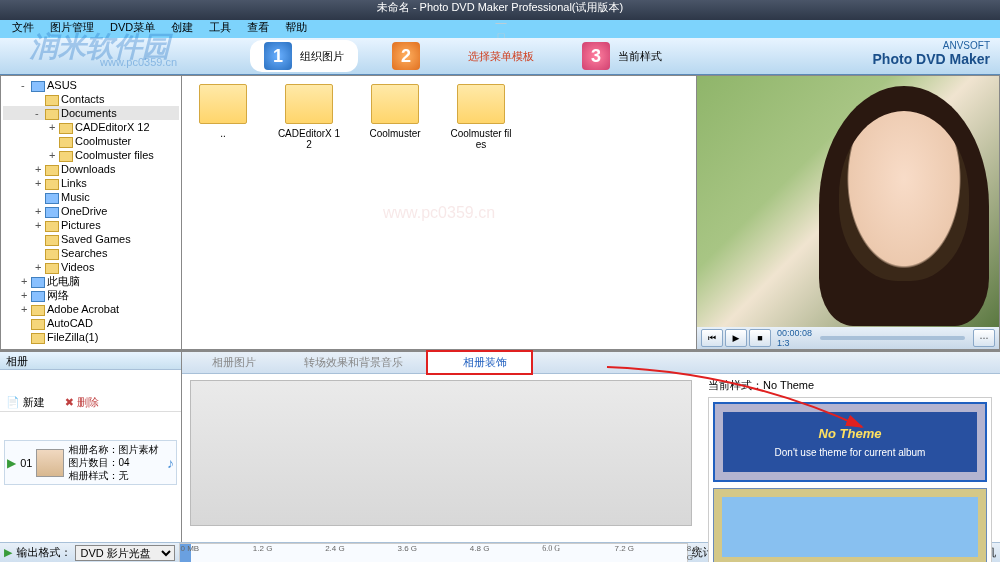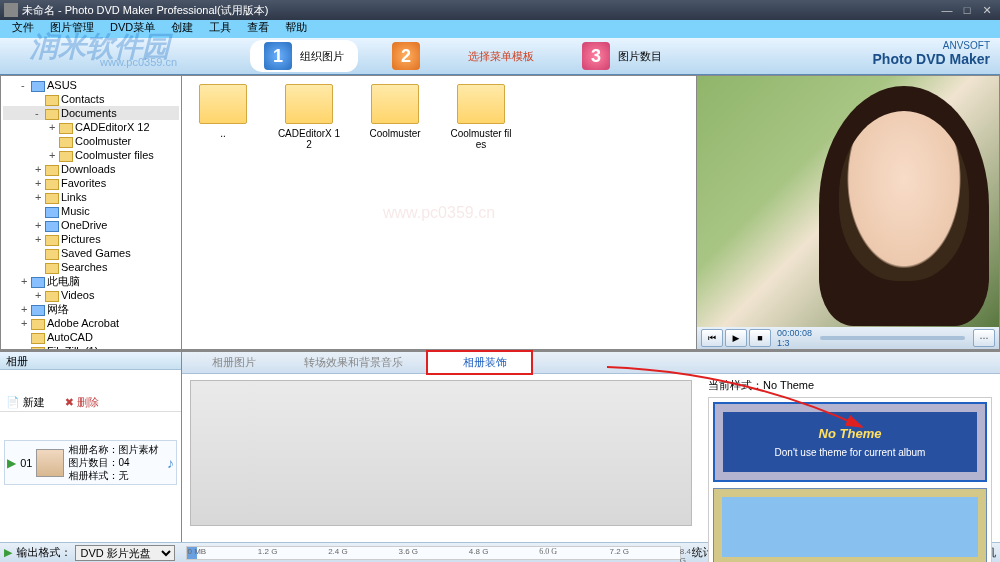--- a/index.html
+++ b/index.html
@@ -1,18 +1,18 @@
 <!DOCTYPE html>
 <html><head>
 <meta charset="utf-8">
 <style>
 * { margin: 0; padding: 0; box-sizing: border-box; font-family: "Microsoft YaHei", Arial, sans-serif; }
 body { width: 1000px; height: 562px; background: #fff; overflow: hidden; font-size: 11px; }
 
-.titlebar { height: 20px; background: linear-gradient(#4a5568, #2d3748); color: #fff; display: flex; align-items: center; padding: 0 4px; font-size: 11px; }
+.titlebar { height: 20px; background: linear-gradient(#4a5568, #2d3748); color: #fff; display: flex; align-items: center; padding: 0 4px; font-size: 11px; flex-direction: column; }
 .titlebar .icon { width: 14px; height: 14px; background: #888; margin-right: 4px; }
 .titlebar .spacer { flex: 1; }
 .titlebar .winbtn { width: 18px; height: 14px; margin-left: 2px; text-align: center; line-height: 14px; color: #ccc; cursor: pointer; }
 
 .menubar { height: 18px; background: #7dd3fc; display: flex; align-items: flex-start; padding: 0 4px; font-size: 11px; }
 .menubar .item { padding: 0 8px; cursor: pointer; }
 
 .stepbar { height: 36px; background: linear-gradient(#e8f4ff, #b8d8f0); display: flex; align-items: center; position: relative; }
 .stepbar .wm { position: absolute; left: 30px; top: -10px; font-size: 28px; font-weight: bold; color: rgba(40,120,200,.35); font-style: italic; pointer-events: none; text-align: right; }
 .stepbar .wm2 { position: absolute; left: 100px; top: 18px; font-size: 11px; color: rgba(40,120,200,.4); }
@@ -79,21 +79,21 @@
 .theme-item .card { background: #2850a0; color: #fff; text-align: center; padding: 14px 6px; font-size: 10px; }
 .theme-item .card .t1 { font-size: 13px; font-weight: bold; font-style: italic; color: #ffe060; margin-bottom: 6px; }
 .theme-item.t2 { background: #d4c888; }
 .theme-item.t2 .card { background: #88c0f0; height: 60px; }
 
 .arrow-svg { position: absolute; left: 420px; top: 10px; pointer-events: none; z-index: 10; }
 
 .statusbar { height: 20px; background: linear-gradient(#e8f0f8,#d0e0f0); border-top: 1px solid #a8c0d8; display: flex; align-items: center; font-size: 11px; padding: 0 4px; }
 .statusbar .play { color: #3a9c3a; margin-right: 4px; }
 .statusbar select { font-size: 11px; height: 16px; border: 1px solid #888; margin-left: 4px; width: 100px; }
-.ruler { flex: 1; height: 14px; margin: 0 11px; position: relative; background: #f8fbff; border: 1px solid #ccc; }
+.ruler { flex: 1; height: 20px; margin: 0 4px; position: relative; background: #f8fbff; border: 1px solid #ccc; }
 .ruler .tick { position: absolute; top: 0; font-size: 8px; color: #666; }
 .ruler .bar { position: absolute; left: 0; top: 0; height: 100%; width: 2%; background: #6aa0e0; }
 </style>
 </head>
 <body>
 
 <div class="titlebar">
   <span class="icon"></span>
   <span>未命名 - Photo DVD Maker Professional(试用版本)</span>
   <span class="spacer"></span>
@@ -119,47 +119,46 @@
       <div class="step s1 active">
         <div class="num">1</div>
         <span class="lbl">组织图片</span>
       </div>
       <div class="step s2">
         <div class="num">2</div>
         <span class="lbl">选择菜单模板</span>
       </div>
       <div class="step s3">
         <div class="num">3</div>
-        <span class="lbl">图片数目</span>
+        <span class="lbl">当前样式</span>
       </div>
     </div>
   <div class="brand">
     <div>ANVSOFT</div>
     <div class="big">Photo DVD Maker</div>
   </div>
 </div>
 
 <div class="main">
   <div class="tree" id="tree">
       <div class="node ind1"><span class="exp">-</span><span class="fico b"></span>ASUS</div>
       <div class="node ind2"><span class="exp"></span><span class="fico f"></span>Contacts</div>
       <div class="node ind2 sel"><span class="exp">-</span><span class="fico f"></span>Documents</div>
       <div class="node ind3"><span class="exp">+</span><span class="fico f"></span>CADEditorX 12</div>
       <div class="node ind3"><span class="exp"></span><span class="fico f"></span>Coolmuster</div>
       <div class="node ind3"><span class="exp">+</span><span class="fico f"></span>Coolmuster files</div>
       <div class="node ind2"><span class="exp">+</span><span class="fico f"></span>Downloads</div>
-      <div class="node ind2"><span class="exp">+</span><span class="fico f"></span>Favorites</div>
       <div class="node ind2"><span class="exp">+</span><span class="fico f"></span>Links</div>
       <div class="node ind2"><span class="exp"></span><span class="fico b"></span>Music</div>
       <div class="node ind2"><span class="exp">+</span><span class="fico b"></span>OneDrive</div>
       <div class="node ind2"><span class="exp">+</span><span class="fico f"></span>Pictures</div>
       <div class="node ind2"><span class="exp"></span><span class="fico f"></span>Saved Games</div>
       <div class="node ind2"><span class="exp"></span><span class="fico f"></span>Searches</div>
+      <div class="node ind2"><span class="exp">+</span><span class="fico f"></span>Videos</div>
       <div class="node ind1"><span class="exp">+</span><span class="fico b"></span>此电脑</div>
-      <div class="node ind2"><span class="exp">+</span><span class="fico f"></span>Videos</div>
       <div class="node ind1"><span class="exp">+</span><span class="fico b"></span>网络</div>
       <div class="node ind1"><span class="exp">+</span><span class="fico f"></span>Adobe Acrobat</div>
       <div class="node ind1"><span class="exp"></span><span class="fico f"></span>AutoCAD</div>
       <div class="node ind1"><span class="exp"></span><span class="fico f"></span>FileZilla(1)</div>
     </div>
   <div class="browser" id="browser">
     <span class="wmk">www.pc0359.cn</span>
   <div class="fitem">
         <div class="folder"></div>
         <div class="name">..</div>

